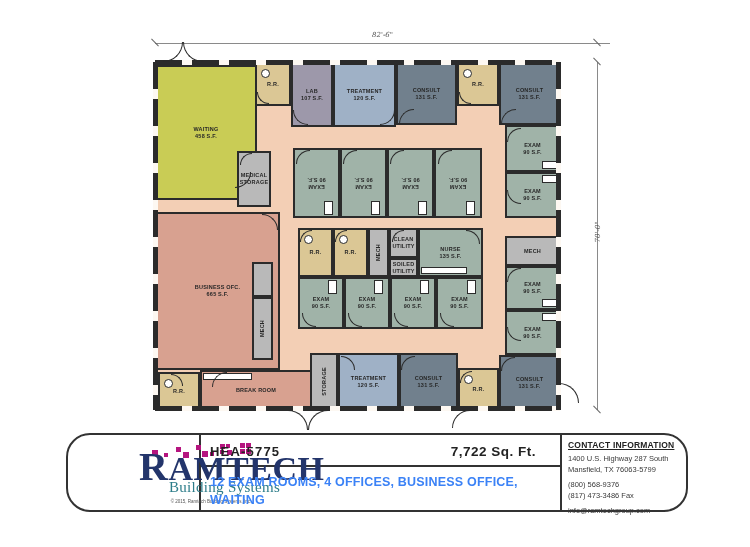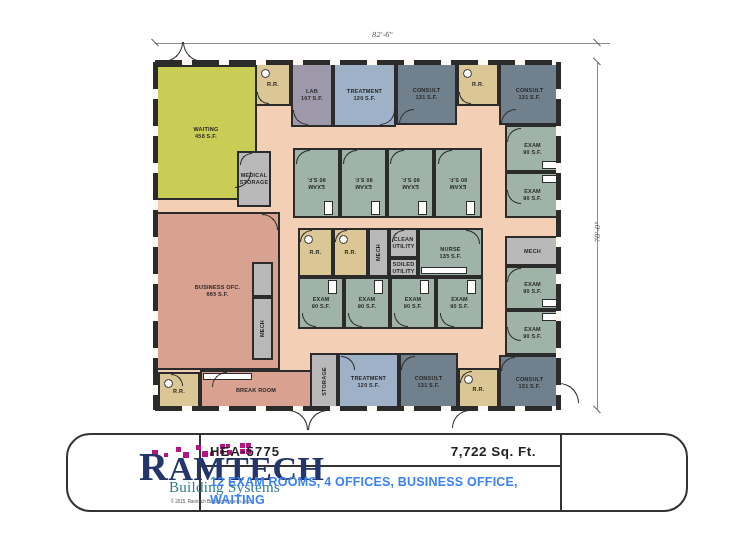--- a/index.html
+++ b/index.html
@@ -375,14 +375,24 @@
       <div class="logo-tag">Building Systems</div>
       <div class="logo-copy">© 2015, Ramtech Building Systems, Inc.</div>
     </div>
 
     <div class="tb-model">HEA-5775</div>
     <div class="tb-sqft">7,722 Sq. Ft.</div>
     <div class="tb-desc">
       <div>12 EXAM ROOMS, 4 OFFICES, BUSINESS OFFICE, WAITING</div>
     </div>
 
+    <div class="contact">
+      <div class="hd">CONTACT INFORMATION</div>
+      <div>1400 U.S. Highway 287 South</div>
+      <div>Mansfield, TX  76063-5799</div>
+      <div class="gap"></div>
+      <div>(800) 568-9376</div>
+      <div>(817) 473-3486 Fax</div>
+      <div class="gap"></div>
+      <div>info@ramtechgroup.com</div>
+    </div>
   </div>
 </div>
 
 </body></html>

